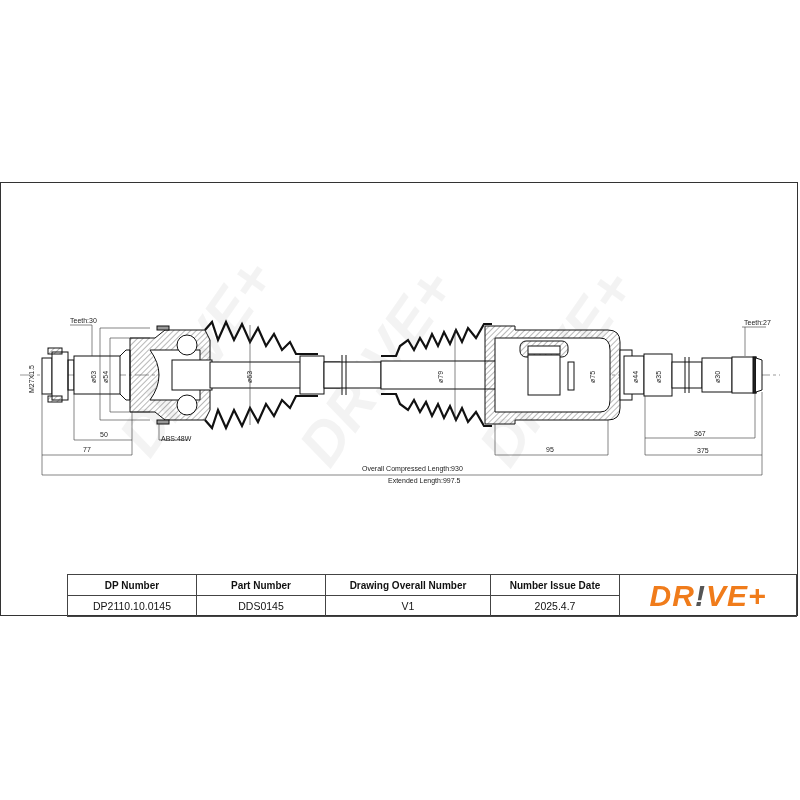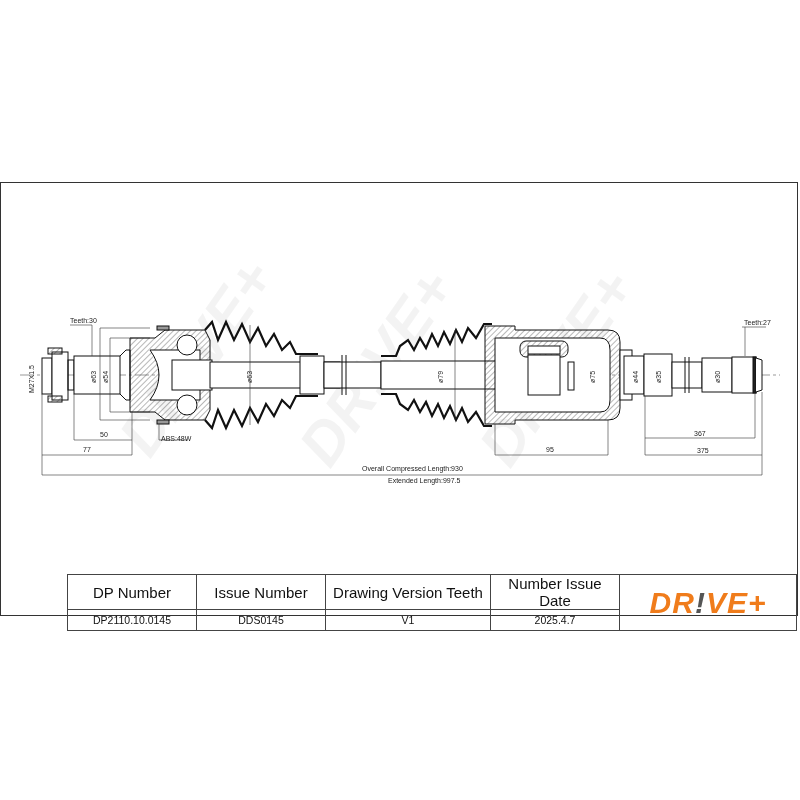--- a/index.html
+++ b/index.html
@@ -3,21 +3,21 @@
 <meta charset="utf-8">
 <style>
   html, body { margin:0; padding:0; background:#ffffff; }
   body { width:800px; height:800px; position:relative; overflow:hidden; font-family:"Liberation Sans", sans-serif; }
   .frame { position:absolute; left:0; top:182px; width:798px; height:434px; border:1.5px solid #333; box-sizing:border-box; }
   svg.drawing { position:absolute; left:0; top:0; width:800px; height:800px; }
   .dim-text { font-family:"Liberation Sans", sans-serif; font-size:7px; fill:#222; }
   .watermark { font-family:"Liberation Sans", sans-serif; font-weight:bold; font-size:60px; fill:#000; opacity:0.045; font-style:italic; }
   table.title-block { position:absolute; left:67px; top:574px; border-collapse:collapse; font-family:"Liberation Sans", sans-serif; }
   table.title-block td { border:1px solid #444; text-align:center; height:20px; padding:0; font-size:10.5px; color:#111; }
-  table.title-block td.hd { font-weight:normal; font-size:15px;text-align:center; }
+  table.title-block td.hd { font-weight:bold; font-size:10px;text-align:center; }
   .logo-cell { width:176px; }
   .logo { font-family:"Liberation Sans", sans-serif; font-weight:bold; font-style:italic; font-size:30px; color:#f07c1b; letter-spacing:1px; line-height:40px; }
   .logo .bang { color:#555; }
 </style>
 </head>
 <body>
 
 <div class="frame"></div>
 
 <svg class="drawing" viewBox="0 0 800 800" xmlns="http://www.w3.org/2000/svg">
@@ -148,22 +148,22 @@
     <text class="dim-text" x="697" y="453">375</text>
     <text class="dim-text" x="362" y="471">Overall  Compressed  Length:930</text>
     <text class="dim-text" x="388" y="483">Extended  Length:997.5</text>
   </g>
 </svg>
 
 <table class="title-block">
   <tbody>
       <tr>
     <td class="hd" style="width:128px">DP Number</td>
-    <td class="hd" style="width:128px">Issue Number</td>
-    <td class="hd" style="width:164px">Drawing Version Teeth</td>
+    <td class="hd" style="width:128px">Part Number</td>
+    <td class="hd" style="width:164px">Drawing Overall Number</td>
     <td class="hd" style="width:128px">Number Issue Date</td>
     <td rowspan="2" class="logo-cell">
       <span class="logo">
         <span>DR</span><span class="bang">!</span><span>VE+</span>
       </span>
     </td>
   </tr>
   <tr>
     <td>DP2110.10.0145</td>
     <td>DDS0145</td>

